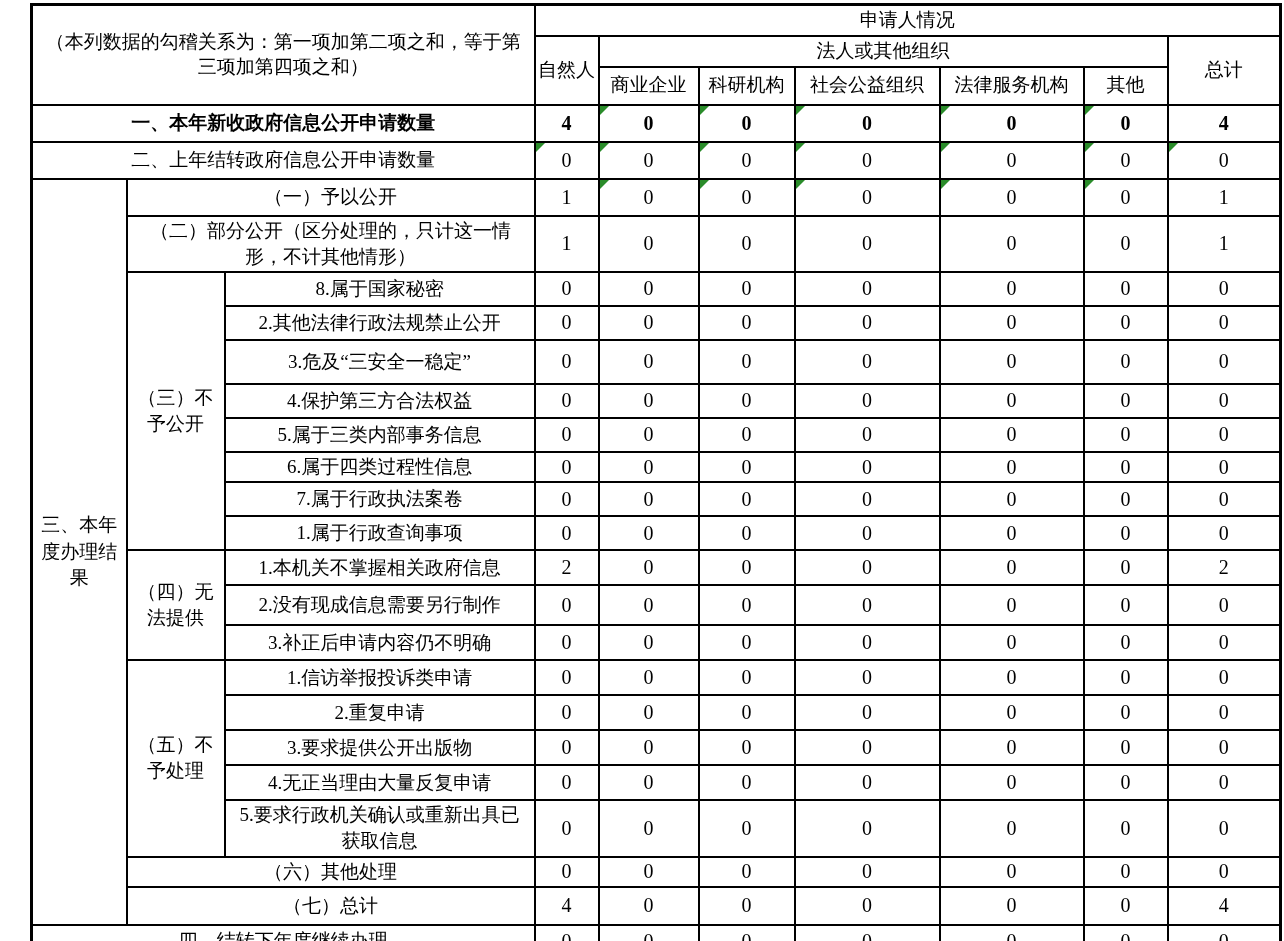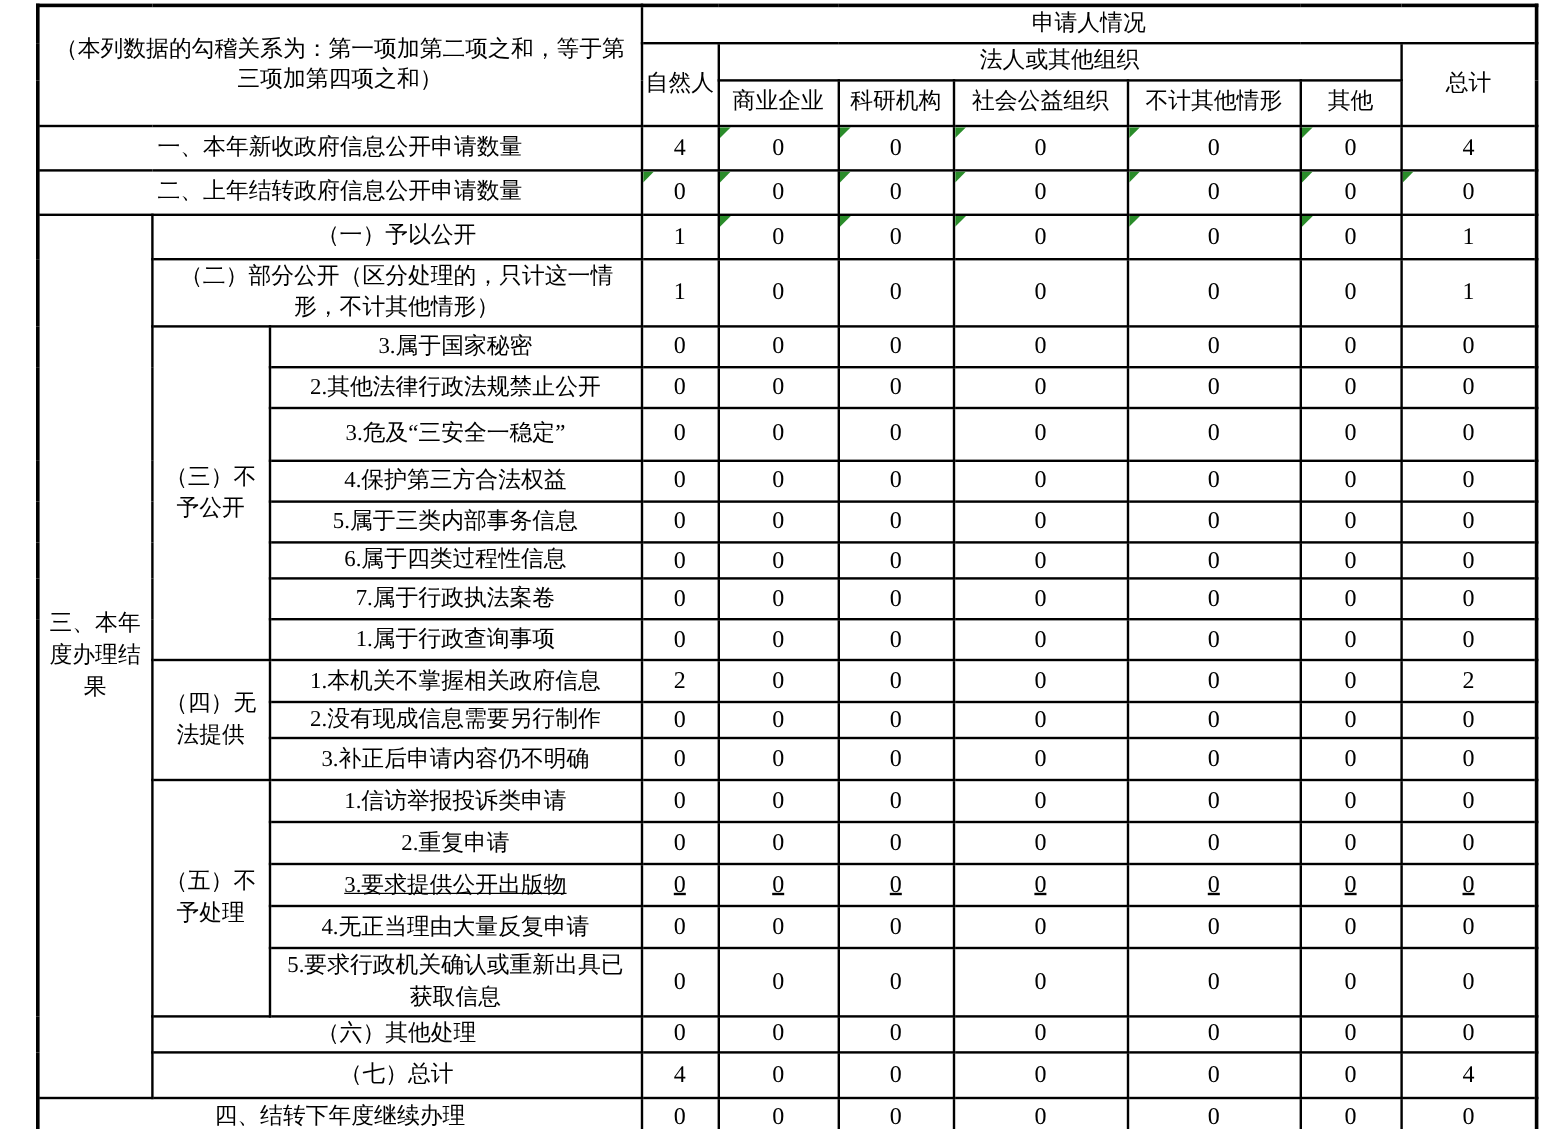--- a/index.html
+++ b/index.html
@@ -38,26 +38,26 @@
     </tr>
     <tr style="height:31px">
       <td class="hdr" rowspan="2">自然人</td>
       <td class="hdr" colspan="5">法人或其他组织</td>
       <td class="hdr" rowspan="2">总计</td>
     </tr>
     <tr style="height:38px">
       <td class="hdr">商业企业</td>
       <td class="hdr">科研机构</td>
       <td class="hdr">社会公益组织</td>
-      <td class="hdr">不计其他情形</td>
+      <td class="hdr">法律服务机构</td>
       <td class="hdr">其他</td>
     </tr>
   </thead>
   <tbody>
-      <tr style="height: 37px;">
+      <tr style="height: 37px; font-weight: bold;">
         <td class="label-cell" colspan="3">一、本年新收政府信息公开申请数量</td>
         <td class="value-cell"><span>4</span></td>
         <td class="value-cell"><i class="tri" style="border-top-color: rgb(42, 140, 42);"></i><span>0</span></td>
         <td class="value-cell"><i class="tri" style="border-top-color: rgb(42, 140, 42);"></i><span>0</span></td>
         <td class="value-cell"><i class="tri" style="border-top-color: rgb(42, 140, 42);"></i><span>0</span></td>
         <td class="value-cell"><i class="tri" style="border-top-color: rgb(42, 140, 42);"></i><span>0</span></td>
         <td class="value-cell"><i class="tri" style="border-top-color: rgb(42, 140, 42);"></i><span>0</span></td>
         <td class="value-cell"><span>4</span></td>
       </tr>
       <tr style="height: 37px;">
@@ -90,21 +90,21 @@
         <td class="value-cell"><span>0</span></td>
         <td class="value-cell"><span>0</span></td>
         <td class="value-cell"><span>0</span></td>
         <td class="value-cell"><span>0</span></td>
         <td class="value-cell"><span>0</span></td>
         <td class="value-cell"><span>1</span></td>
       </tr>
       <tr style="height: 34px;">
         <td class="label-cell" rowspan="8">（三）不
 予公开</td>
-        <td class="label-cell">3.属于国家秘密</td>
+        <td class="label-cell">8.属于国家秘密</td>
         <td class="value-cell"><span>0</span></td>
         <td class="value-cell"><span>0</span></td>
         <td class="value-cell"><span>0</span></td>
         <td class="value-cell"><span>0</span></td>
         <td class="value-cell"><span>0</span></td>
         <td class="value-cell"><span>0</span></td>
         <td class="value-cell"><span>0</span></td>
       </tr>
       <tr style="height: 34px;">
         <td class="label-cell">2.其他法律行政法规禁止公开</td>
@@ -181,21 +181,21 @@
 法提供</td>
         <td class="label-cell">1.本机关不掌握相关政府信息</td>
         <td class="value-cell"><span>2</span></td>
         <td class="value-cell"><span>0</span></td>
         <td class="value-cell"><span>0</span></td>
         <td class="value-cell"><span>0</span></td>
         <td class="value-cell"><span>0</span></td>
         <td class="value-cell"><span>0</span></td>
         <td class="value-cell"><span>2</span></td>
       </tr>
-      <tr style="height: 30px;">
+      <tr style="height: 40px;">
         <td class="label-cell">2.没有现成信息需要另行制作</td>
         <td class="value-cell"><span>0</span></td>
         <td class="value-cell"><span>0</span></td>
         <td class="value-cell"><span>0</span></td>
         <td class="value-cell"><span>0</span></td>
         <td class="value-cell"><span>0</span></td>
         <td class="value-cell"><span>0</span></td>
         <td class="value-cell"><span>0</span></td>
       </tr>
       <tr style="height: 35px;">
@@ -223,21 +223,21 @@
       <tr style="height: 35px;">
         <td class="label-cell">2.重复申请</td>
         <td class="value-cell"><span>0</span></td>
         <td class="value-cell"><span>0</span></td>
         <td class="value-cell"><span>0</span></td>
         <td class="value-cell"><span>0</span></td>
         <td class="value-cell"><span>0</span></td>
         <td class="value-cell"><span>0</span></td>
         <td class="value-cell"><span>0</span></td>
       </tr>
-      <tr style="height: 35px; text-decoration: underline;">
+      <tr style="height: 35px;">
         <td class="label-cell">3.要求提供公开出版物</td>
         <td class="value-cell"><span>0</span></td>
         <td class="value-cell"><span>0</span></td>
         <td class="value-cell"><span>0</span></td>
         <td class="value-cell"><span>0</span></td>
         <td class="value-cell"><span>0</span></td>
         <td class="value-cell"><span>0</span></td>
         <td class="value-cell"><span>0</span></td>
       </tr>
       <tr style="height: 35px;">

